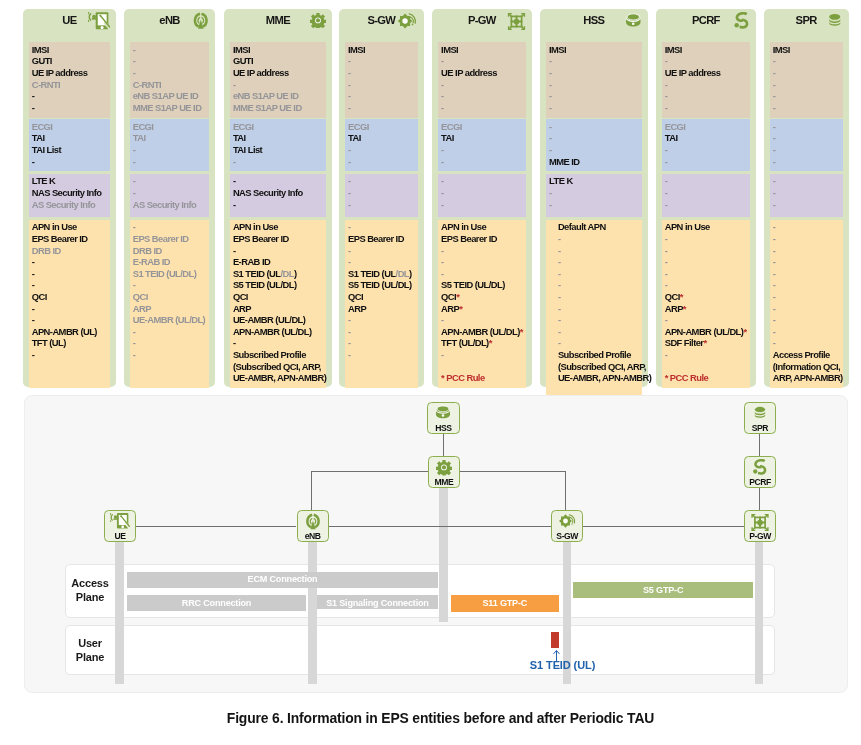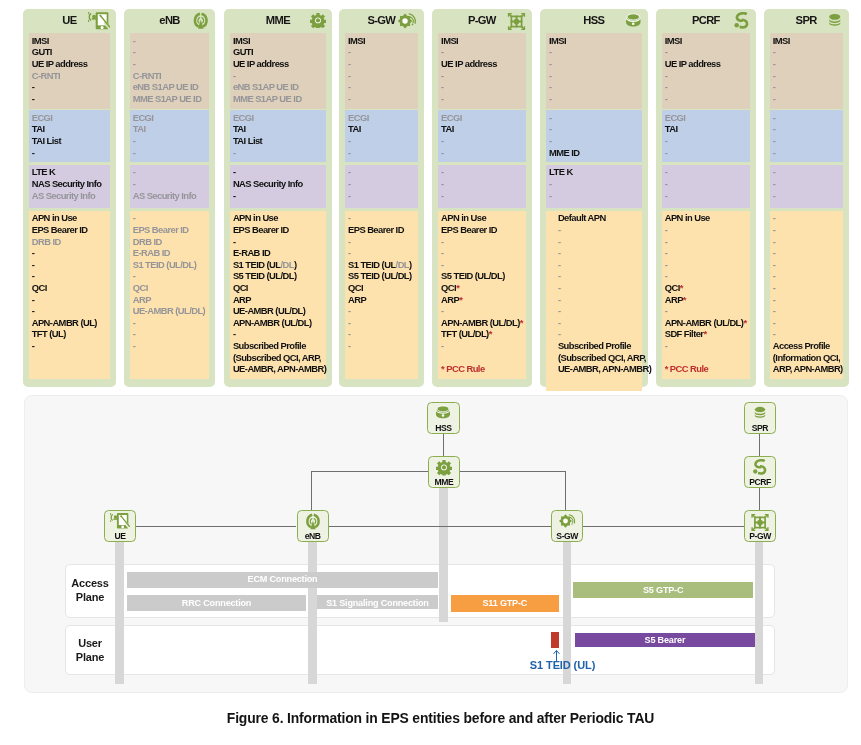--- a/index.html
+++ b/index.html
@@ -3,21 +3,21 @@
 <meta charset="utf-8">
 <title>Information in EPS entities</title>
 <style>
   html,body{margin:0;padding:0;}
   body{width:861px;height:745px;background:#ffffff;font-family:"Liberation Sans",sans-serif;overflow:hidden;}
   .stage{position:relative;width:861px;height:745px;}
   .col{position:absolute;top:8.9px;height:378.5px;background:#d8e3c1;border-radius:5px;box-sizing:border-box;}
   .col-head{position:absolute;left:0;right:0;top:2.7px;height:21px;}
   .col-title{position:absolute;left:0;right:0;top:2.6px;text-align:center;font-size:11.2px;font-weight:bold;color:#161616;letter-spacing:-0.65px;}
   .col-ico{position:absolute;right:6px;top:0px;}
-  .sect{position:absolute;left:6px;right:6px;box-sizing:border-box;padding:1.4px 0 0 3.1px;overflow:visible;}
+  .sect{position:absolute;left:6px;right:6px;box-sizing:border-box;padding:1.4px 0 0 3.1px;overflow:visible;margin-top:9px;}
   .s-tan{background:#ded0ba;}
   .s-blue{background:#bfcfe8;}
   .s-purple{background:#d5cbe0;}
   .s-orange{background:#fde2ae;}
   .ln{font-size:9.4px;line-height:11.62px;font-weight:bold;color:#111111;white-space:nowrap;height:11.62px;letter-spacing:-0.55px;}
   .c-b{color:#111111;}
   .c-g{color:#959599;}
   .c-r{color:#bd2d2d;}
   
   .lower{position:absolute;left:24px;top:394.5px;width:824px;height:298px;background:#f7f7f7;border:1px solid #ededed;border-radius:8px;box-sizing:border-box;}
@@ -386,21 +386,20 @@
       <div class="planelbl" style="left: 40.1px; top: 240px; width: 49.9px;">
         <div>User</div>
         <div>Plane</div>
       </div>
       <div class="bar" style="left: 101.8px; top: 199.6px; width: 179.4px; height: 16.3px; line-height: 16.3px; background: rgb(203, 203, 203);"><span>RRC Connection</span></div>
       <div class="bar" style="left: 101.8px; top: 176.8px; width: 311.4px; height: 15.7px; line-height: 15.7px; background: rgb(203, 203, 203);"><span>ECM Connection</span></div>
       <div class="bar" style="left: 291.7px; top: 199.6px; width: 121.5px; height: 14px; line-height: 16.3px; background: rgb(203, 203, 203);"><span>S1 Signaling Connection</span></div>
       <div class="bar" style="left: 425.9px; top: 199.7px; width: 107.9px; height: 16.4px; line-height: 16.4px; background: rgb(247, 158, 66);"><span>S11 GTP-C</span></div>
       <div class="bar" style="left: 548.3px; top: 186px; width: 179.7px; height: 16.4px; line-height: 16.4px; background: rgb(169, 189, 125);"><span>S5 GTP-C</span></div>
       <div class="bar" style="left: 526.4px; top: 236.8px; width: 7.4px; height: 15.3px; line-height: 15.3px; background: rgb(192, 57, 43);"></div>
-      <div class="bar" style="left: 549.9px; top: 237.3px; width: 180px; height: 14.7px; line-height: 14.7px; background: rgb(119, 73, 159);"><span>S5 Bearer</span></div>
       <div class="vbar" style="left: 90px; top: 146.4px; width: 8.9px; height: 141.7px;"></div>
       <div class="vbar" style="left: 282.9px; top: 146.4px; width: 9.1px; height: 141.7px;"></div>
       <div class="vbar" style="left: 413.9px; top: 92.3px; width: 9.1px; height: 134.2px;"></div>
       <div class="vbar" style="left: 538.2px; top: 146.4px; width: 8px; height: 141.7px;"></div>
       <div class="vbar" style="left: 729.6px; top: 146.4px; width: 8.9px; height: 141.7px;"></div>
       <div class="wire" style="left: 111.2px; top: 130px; width: 160.3px; height: 1.2px;"></div>
       <div class="wire" style="left: 303.8px; top: 130px; width: 222.2px; height: 1.2px;"></div>
       <div class="wire" style="left: 558px; top: 130px; width: 160.9px; height: 1.2px;"></div>
       <div class="wire" style="left: 434.8px; top: 75.8px; width: 106.2px; height: 1.2px;"></div>
       <div class="wire" style="left: 417.9px; top: 37.9px; width: 1.2px; height: 22.9px;"></div>

